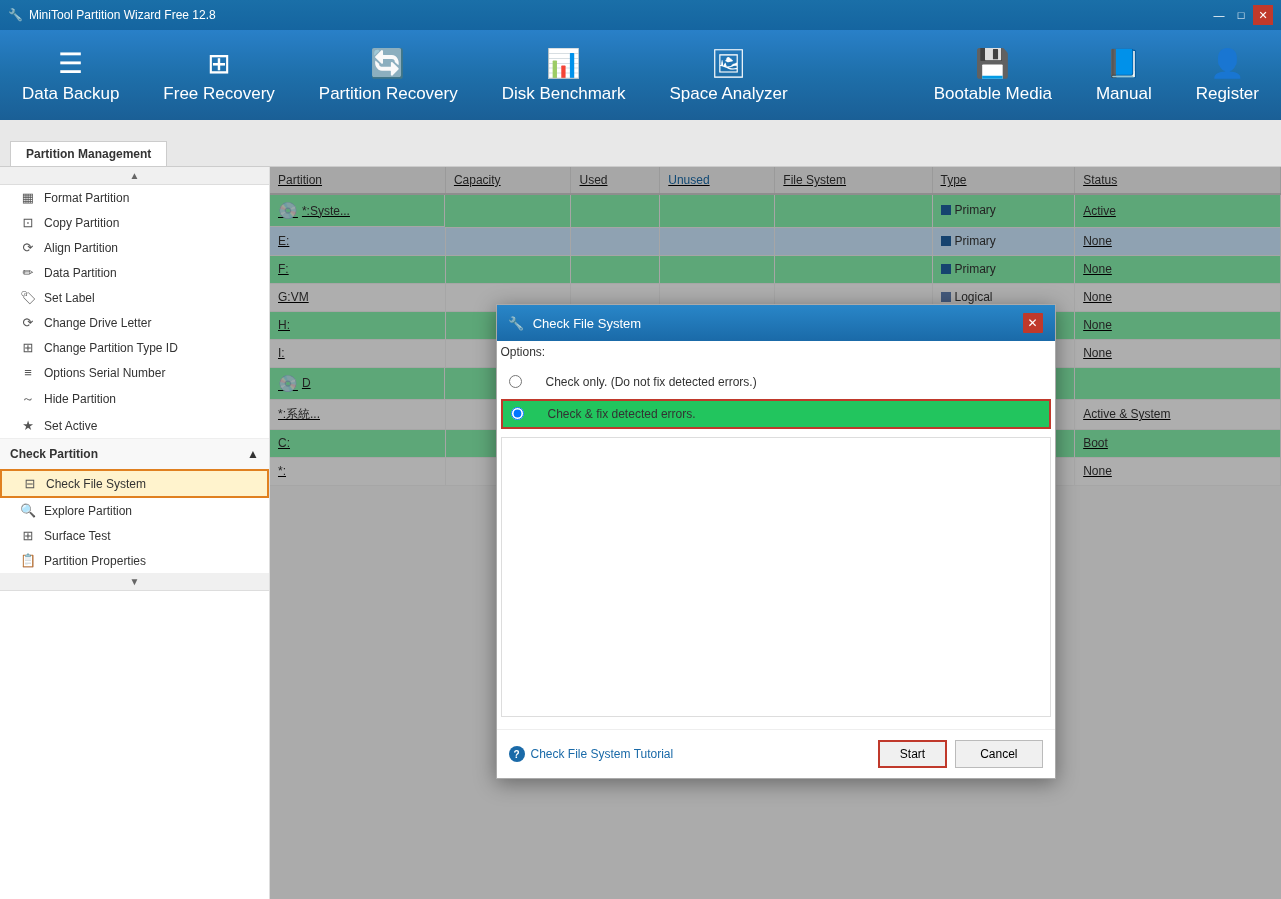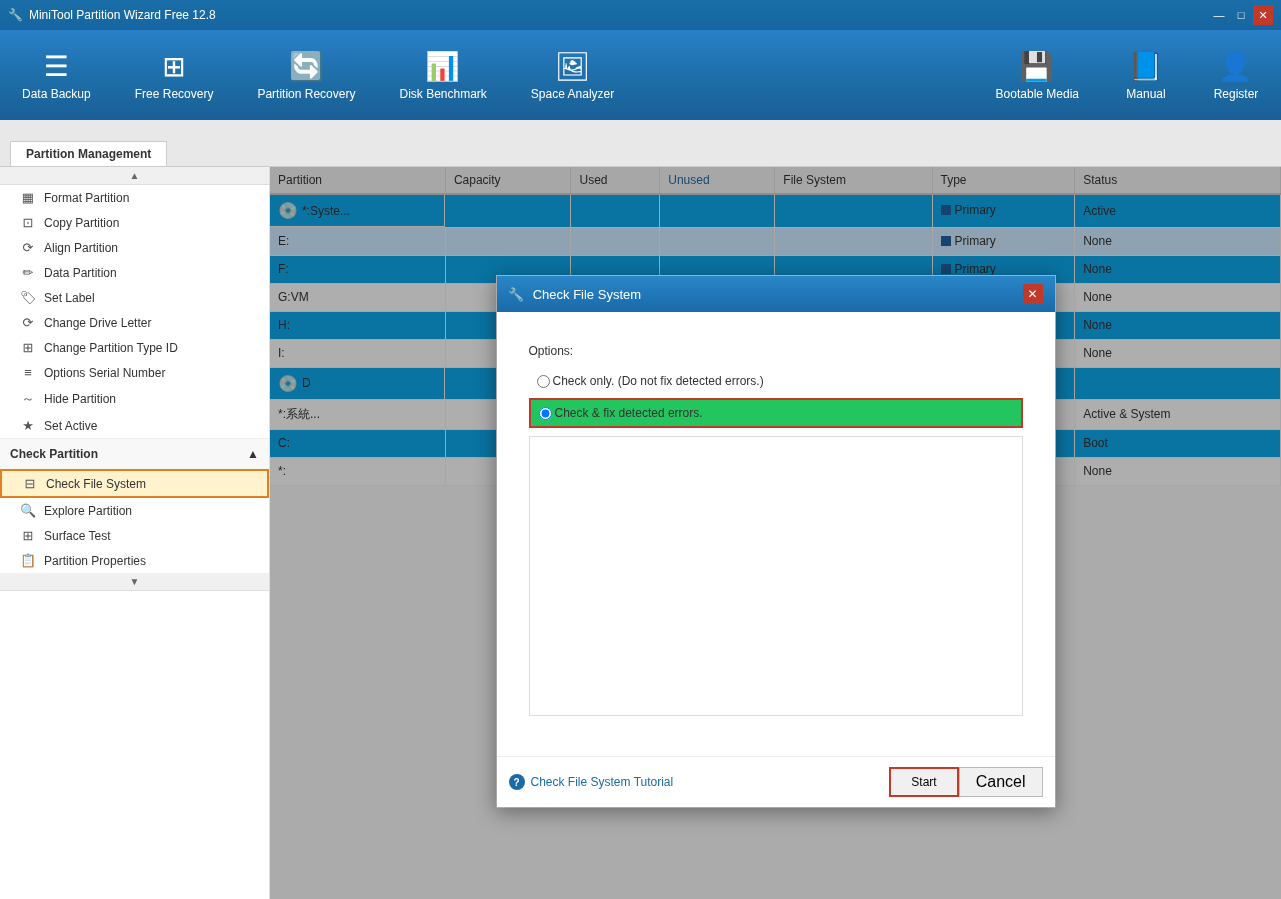--- a/index.html
+++ b/index.html
@@ -30,21 +30,21 @@
       align-items: center;
       padding: 0 10px;
       gap: 20px;
     }
     .toolbar-item {
       display: flex; flex-direction: column; align-items: center; gap: 4px;
       color: white; cursor: pointer; padding: 8px 12px; border-radius: 4px;
       min-width: 70px;
     }
     .toolbar-icon { font-size: 28px; }
-    .toolbar-label { font-size: 12px; text-align: right; }
+    .toolbar-label { font-size: 17px; text-align: right; }
     .toolbar-right { margin-left: auto; display: flex; gap: 20px; }
 
     
     .tab-bar {
       background: #e8e8e8;
       height: 47px;
       display: flex;
       align-items: flex-end;
       padding-left: 10px;
       border-bottom: 1px solid #ccc;
@@ -100,21 +100,22 @@
     .content-area {
       flex: 1;
       overflow: auto;
       position: relative;
     }
 
     
     .partition-table {
       width: 100%;
       border-collapse: collapse;
-      background: #0ea5e9;
+      background: #86efac;
+      text-decoration: underline;
     }
     .partition-table th {
       background: #f0f0f0;
       border-bottom: 2px solid #ccc;
       border-right: 1px solid #ddd;
       padding: 6px 8px;
       text-align: left;
       font-size: 12px;
       font-weight: normal;
       color: #333;
@@ -160,24 +161,24 @@
       align-items: center;
       justify-content: space-between;
       font-size: 13px;
     }
     .dialog-title-left { display: flex; align-items: center; gap: 8px; }
     .dialog-close {
       width: 20px; height: 20px; background: #c0392b; border: none;
       color: white; cursor: pointer; font-size: 12px; display: flex;
       align-items: center; justify-content: center; border-radius: 1px;
     }
-    .dialog-body { padding: 32px; }
+    .dialog-body { padding: 4px; }
     .dialog-options-label { font-size: 12px; color: #333; margin-bottom: 10px; }
     .dialog-option {
-      display: flex; align-items: flex-end; gap: 3px;
+      display: flex; align-items: flex-start; gap: 24px;
       padding: 6px 8px; margin-bottom: 4px;
       font-size: 12px; color: #333; cursor: pointer;
     }
     .dialog-option.selected-option {
       border: 2px solid #c0392b;
       background: #22c55e;
     }
     .dialog-option input[type="radio"] { cursor: pointer; }
     .dialog-content-area {
       background: white;
@@ -186,29 +187,29 @@
       height: 280px;
     }
     .dialog-footer {
       padding: 10px 12px;
       display: flex;
       align-items: center;
       justify-content: space-between;
       border-top: 1px solid #eee;
     }
     .dialog-footer-left { display: flex; align-items: center; gap: 6px; }
-    .dialog-footer-right { display: flex; }
+    .dialog-footer-right { display: flex; gap: 8px; }
     .dialog-link { color: #1a6aa8; text-decoration: none; font-size: 12px; cursor: pointer; }
     .btn-start {
       padding: 5px 20px; background: #f0f0f0; border: 2px solid #c0392b;
       font-size: 12px; cursor: pointer; font-weight: normal;
     }
     .btn-cancel {
-      padding: 5px 16px; background: #f0f0f0; border: 1px solid #bbb;
-      font-size: 16px; cursor: pointer;
+      padding: 5px 24px; background: #f0f0f0; border: 1px solid #bbb;
+      font-size: 12px; cursor: pointer;
     }
     .help-icon {
       width: 16px; height: 16px; background: #1a6aa8; border-radius: 50%;
       color: white; font-size: 10px; display: flex; align-items: center; justify-content: center;
       font-weight: bold;
     }
   </style>
 </head>
 <body>
 

